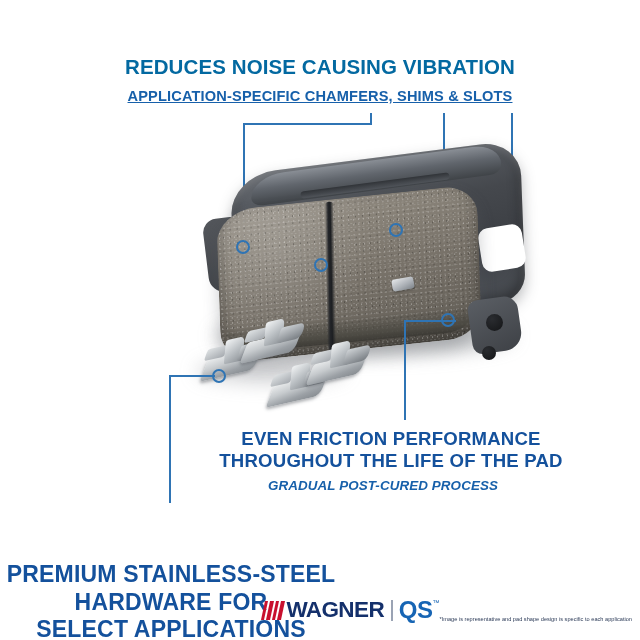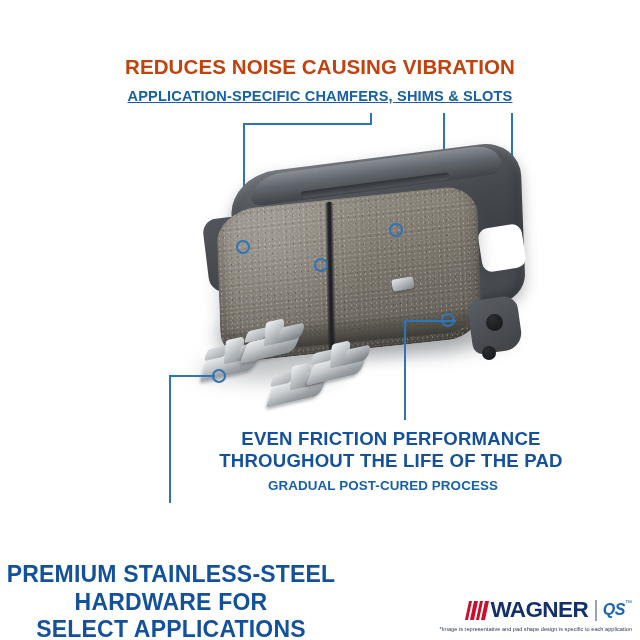--- a/index.html
+++ b/index.html
@@ -28,21 +28,21 @@
     color: #15559e;
     letter-spacing: 0.2px;
     line-height: 1.12;
     white-space: pre-line;
   }
 
   #headline-main {
     left: 0; right: 0; top: 56px;
     font-size: 20.5px;
     letter-spacing: 0.1px;
-    color: #c2410c;
+    color: #0369a1;
   }
 
   #headline-sub {
     left: 0; right: 0; top: 88px;
     font-size: 14.6px;
     letter-spacing: 0.15px;
     color: #1760aa;
     text-decoration: underline;
   }
 
@@ -51,20 +51,21 @@
     font-size: 18.6px;
     line-height: 1.18;
     color: #14519c;
   }
 
   #friction-sub {
     left: 148px; right: 22px; top: 478px;
     font-size: 13.4px;
     color: #1760aa;
     letter-spacing: 0.1px;
+    font-style: italic;
   }
 
   #hardware-title {
     left: 6px; top: 518px; width: 330px;
     font-size: 23px;
     line-height: 1.2;
     color: #14519c;
     margin-top: 43px;
   }
 
@@ -269,21 +270,20 @@
     border-radius: 3px 6px 6px 3px;
     transform: skewX(-30deg);
   }
 
   
   #logo-block {
     position: absolute;
     right: 8px;
     top: 598px;
     display: flex;
-    flex-direction: column;
     align-items: flex-end;
   }
   #logo-row {
     display: flex;
     align-items: center;
     height: 24px;
   }
   #logo-stripes {
     display: flex;
     align-items: flex-end;
@@ -305,26 +305,25 @@
     letter-spacing: -0.6px;
     line-height: 1;
   }
   #logo-divider {
     width: 1.6px;
     height: 21px;
     background: #9aa3b4;
     margin: 0 6px 0 7px;
   }
   #logo-qs {
-    font-size: 16px;
+    font-size: 24px;
     font-weight: bold;
     color: #1765b4;
     letter-spacing: -0.4px;
     line-height: 1;
-    font-style: italic;
   }
   #logo-tm {
     font-size: 7px;
     color: #1765b4;
     align-self: flex-start;
     margin-top: 1px;
     line-height: 1;
   }
   #disclaimer {
     margin-top: 4px;

